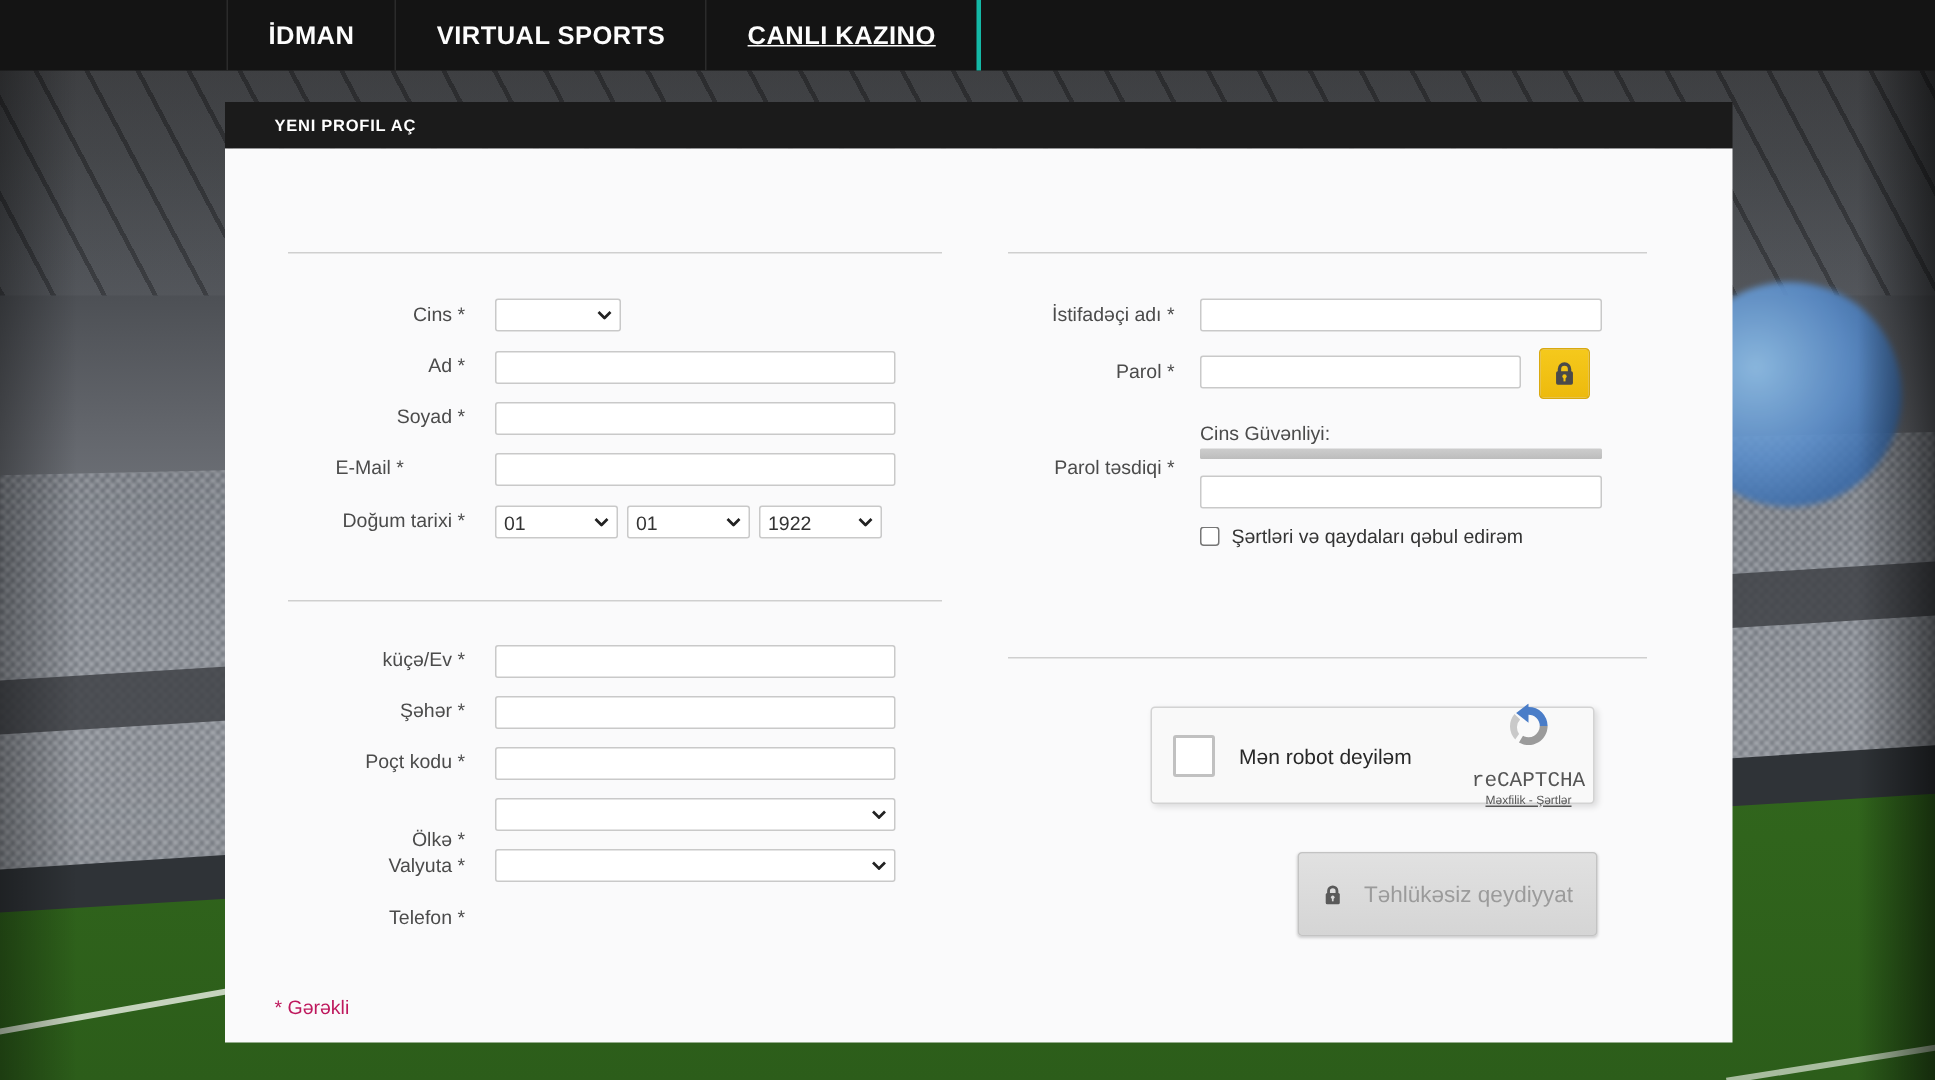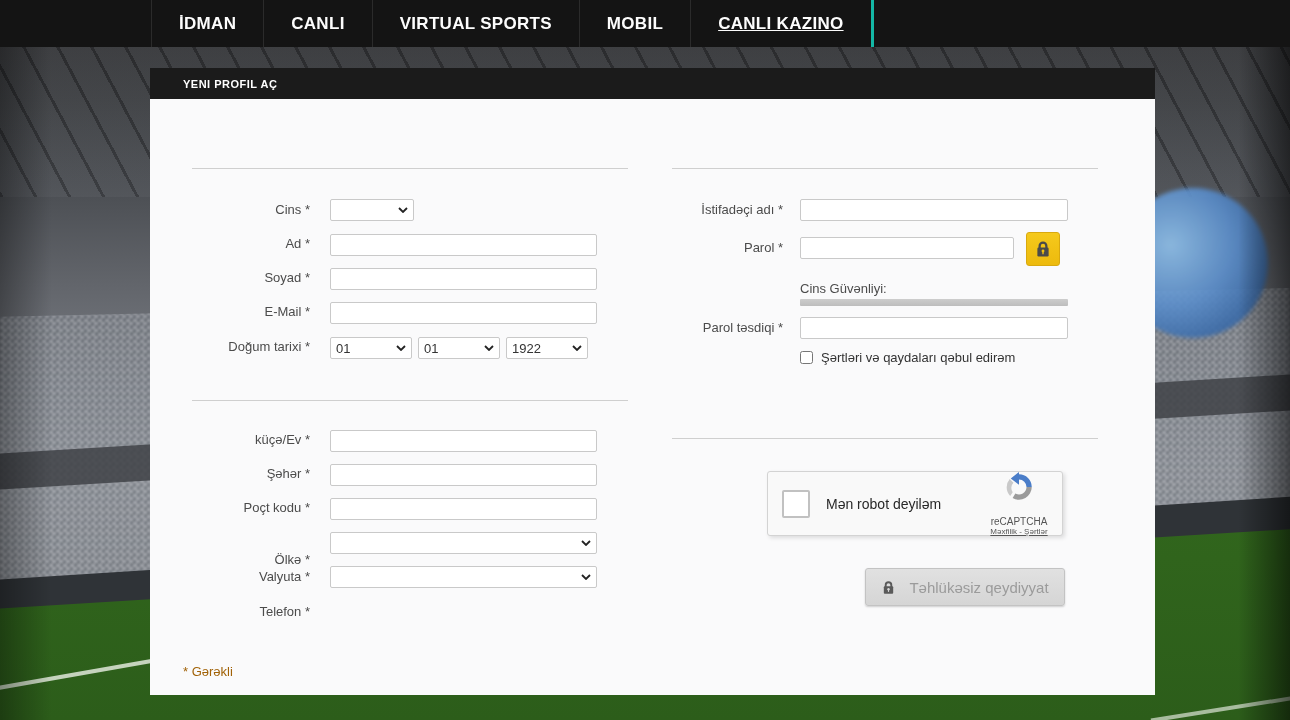--- a/index.html
+++ b/index.html
@@ -76,53 +76,51 @@
     background:linear-gradient(#f5c91c,#edba0d); border:1px solid #d9a90f;
     display:flex; align-items:center; justify-content:center; cursor:pointer; }
 
   .recaptcha { position:absolute; width:296px; height:65px; background:#f9f9f9;
     border:1px solid #d3d3d3; border-radius:3px; box-shadow:2px 2px 4px rgba(0,0,0,.12);
     display:flex; align-items:center; }
   .rc-checkbox { width:28px; height:28px; background:#fff; border:2px solid #c1c1c1;
     border-radius:2px; margin:0 16px 0 14px; cursor:pointer; }
   .rc-label { font-size:14px; color:#282828; flex:1; }
   .rc-brand { display:flex; flex-direction:column; align-items:center; margin-right:9px; width:68px; }
-  .rc-brand-name { font-size:10px; color:#555; margin-top:14px; }
+  .rc-brand-name { font-size:14px; color:#555; margin-top:14px;font-family:Liberation Mono, monospace; }
   .rc-links { font-size:8px; color:#555; cursor:pointer;text-decoration:underline; }
 
-  .submit-btn { position:absolute; width:200px; height:38px; border-radius:3px;
+  .submit-btn { position:absolute; width:200px; height:56px; border-radius:3px;
     background:linear-gradient(#e1e1e1,#d5d5d5); border:1px solid #c3c3c3;
     box-shadow:0 1px 2px rgba(0,0,0,.18); display:flex; align-items:center;
     justify-content:center; gap:13px; cursor:pointer; }
   .submit-btn span { font-size:15px; color:#9b9b9b; }
 
-  .required-note { position:absolute; font-size:13px; color:#a16207; }
+  .required-note { position:absolute; font-size:13px; color:#be185d; }
 </style>
 </head>
 <body>
 
 <div class="bg">
   <div class="bg-base"></div>
   <div class="bg-roof"></div>
   <div class="bg-crowd"></div>
   <div class="bg-walkway"></div>
   <div class="bg-orb"></div>
   <div class="bg-adboard"></div>
   <div class="bg-pitch"></div>
   <div class="bg-pitchline1"></div>
   <div class="bg-pitchline2"></div>
   <div class="bg-vignette"></div>
 </div>
 
 <div class="nav">
   <div class="nav-items">
     <div class="nav-item">İDMAN</div>
-    <div class="nav-item">CANLI</div>
     <div class="nav-item">VIRTUAL SPORTS</div>
-    <div class="nav-item">MOBIL</div>
     <div class="nav-item">CANLI KAZINO</div>
   </div>
 </div>
 
 <div class="panel">
   <div class="panel-header">YENI PROFIL AÇ</div>
   <div class="panel-body">
 
     <div class="divider" style="left:42px; top:69px; width:436px;"></div>
     <div class="divider" style="left:522px; top:69px; width:426px;"></div>
@@ -136,21 +134,21 @@
           <path d="M1 1l4 4 4-4" fill="none" stroke="#222" stroke-width="1.8"></path>
         </svg>
     </div>
 
     <label class="flabel" style="left:33px; top:137px;">Ad *</label>
     <input class="tinput" style="left: 180px; top: 135px; width: 267px;" value="">
 
     <label class="flabel" style="left:33px; top:171px;">Soyad *</label>
     <input class="tinput" style="left: 180px; top: 169px; width: 267px;" value="">
 
-    <label class="flabel" style="left:33px; top:205px;">E-Mail *</label>
+    <label class="flabel" style="left:33px; top:205px;text-align:center;">E-Mail *</label>
     <input class="tinput" style="left: 180px; top: 203px; width: 267px;" value="">
 
     <label class="flabel" style="left:33px; top:240px;">Doğum tarixi *</label>
     <div class="select-wrap" style="left:180px; top:238px; width:82px;">
       <select><option>01</option></select>
       <svg class="chev" width="10" height="6" viewBox="0 0 10 6">
           <path d="M1 1l4 4 4-4" fill="none" stroke="#222" stroke-width="1.8"></path>
         </svg>
     </div>
     <div class="select-wrap" style="left:268px; top:238px; width:82px;">
@@ -207,21 +205,21 @@
         <circle fill="#f2c211" cx="12" cy="14.6" r="1.9"></circle>
         <rect fill="#f2c211" x="11.1" y="15.4" width="1.8" height="3.6"></rect>
       </svg>
     </div>
 
     <div class="strength-label" style="left:650px; top:182px;">Cins Güvənliyi:</div>
     <div class="strength-track" style="left:650px; top:200px;">
       <div class="strength-fill"></div>
     </div>
 
-    <label class="flabel" style="left:506px; top:221px;">Parol təsdiqi *</label>
+    <label class="flabel" style="left:506px; top:205px;">Parol təsdiqi *</label>
     <input class="tinput" type="password" style="left: 650px; top: 218px; width: 268px;" value="">
 
     <div class="cb-row" style="left:650px; top:251px;">
       <input type="checkbox" style="">
       <span>Şərtləri və qaydaları qəbul edirəm</span>
     </div>
 
     <div class="recaptcha" style="left:617px; top:372px;">
       <div class="rc-checkbox"></div>
       <div class="rc-label">Mən robot deyiləm</div>

